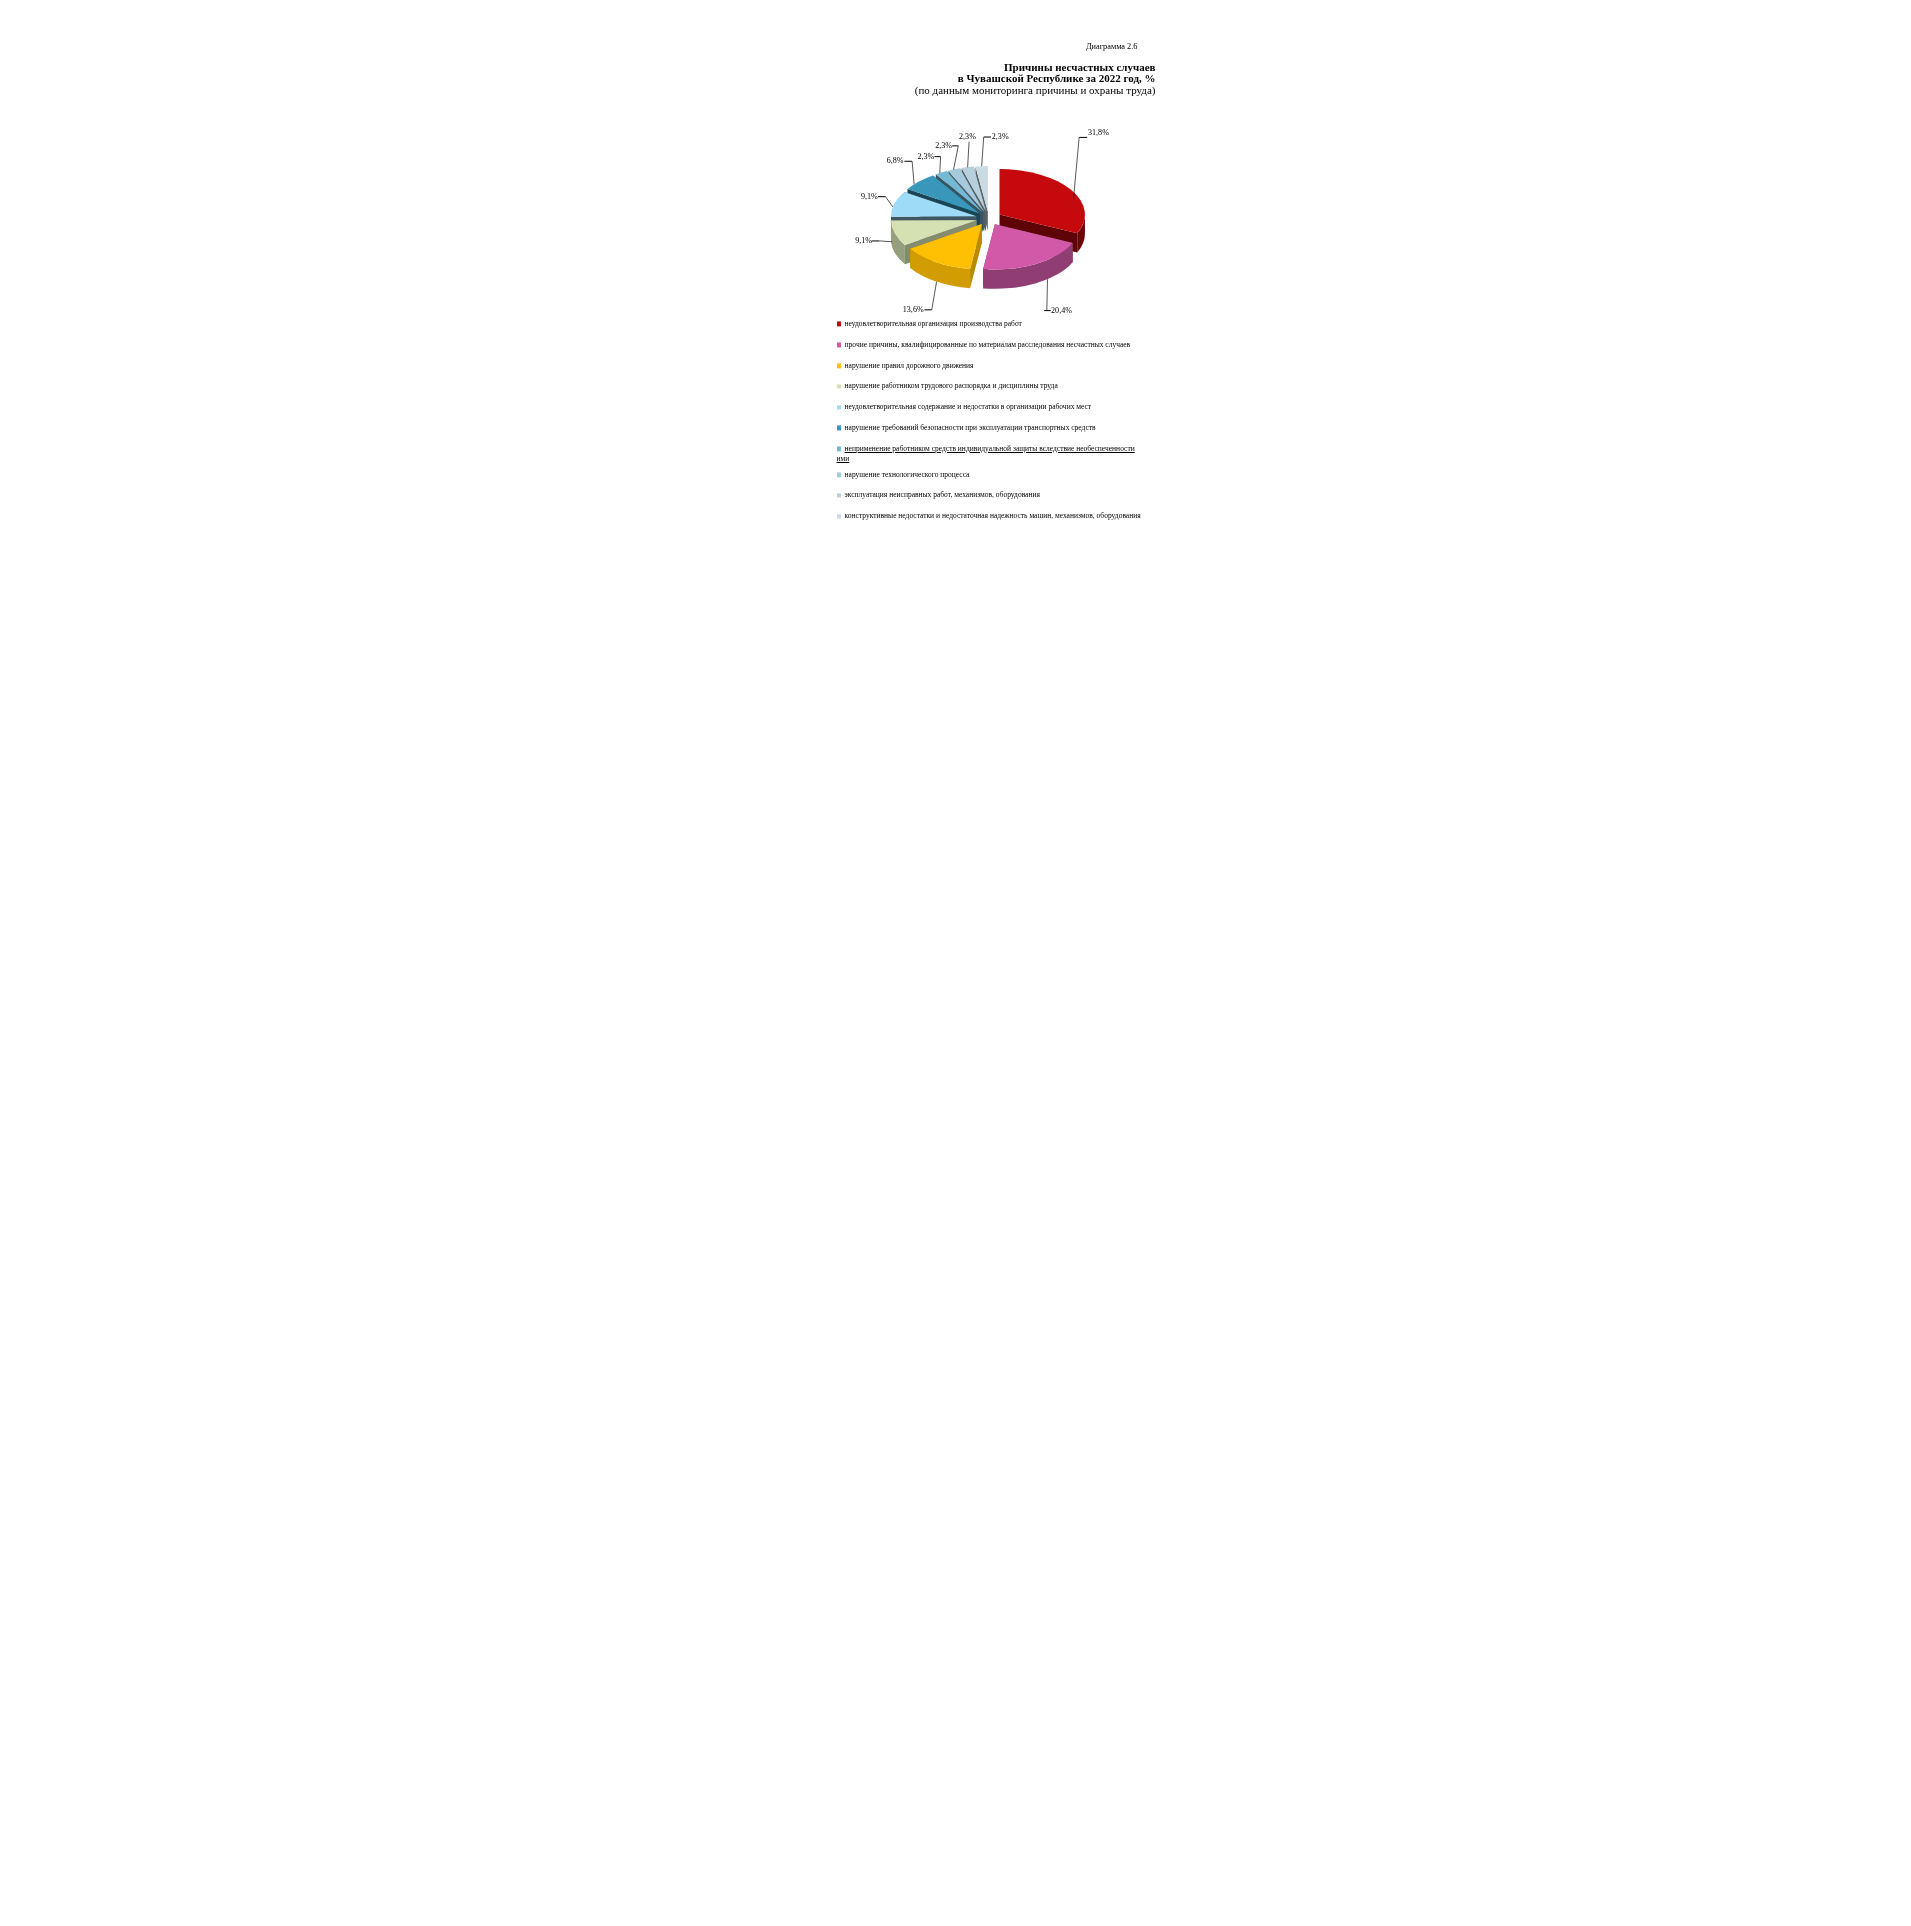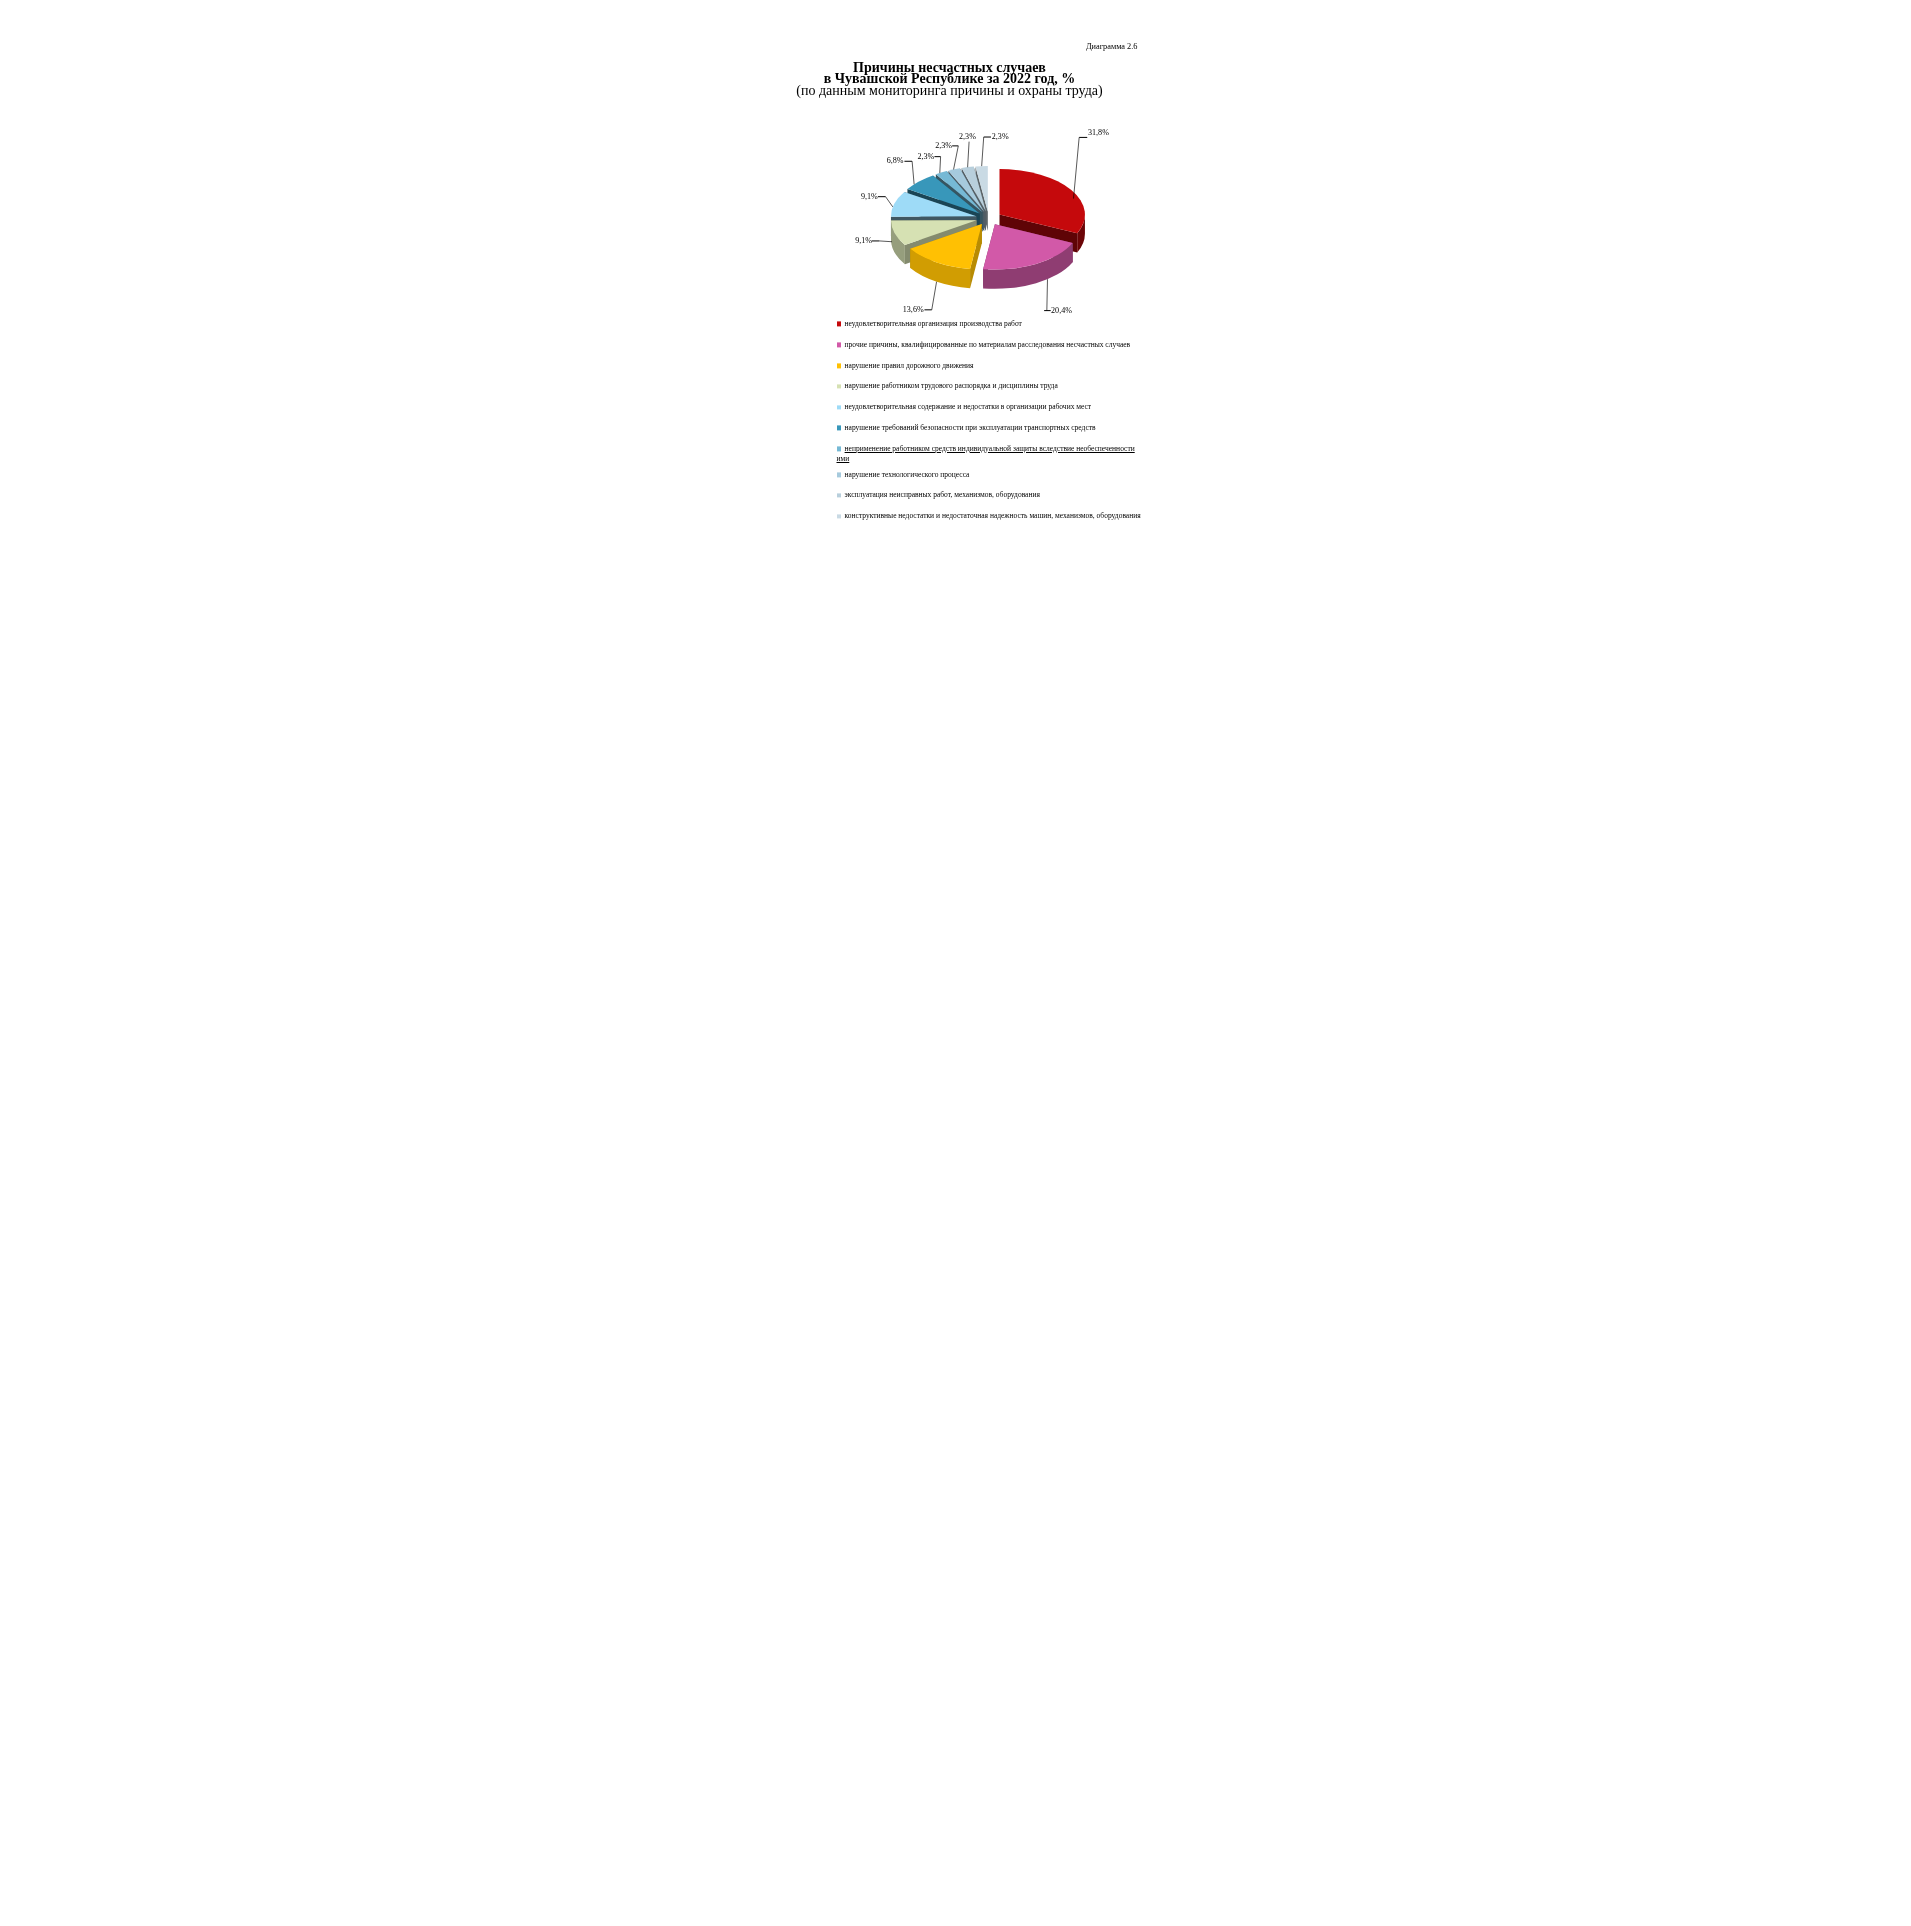--- a/index.html
+++ b/index.html
@@ -16,21 +16,21 @@
     position:absolute;top:25px;left:0;right:0;
     text-align:right;font-size:14px;
     transform:translateX(20.4px);
   }
   .figure-caption{
     position:absolute;top:42px;right:30px;
     font-size:8.3px;
   }
   .chart-title{
     position:absolute;top:62px;left:0;right:12px;
-    text-align:center;font-size:14px;line-height:11.4px;
+    text-align:right;font-size:11px;line-height:11.4px;
   }
   .chart-title .b{font-weight:bold;}
   .pie-svg{position:absolute;top:0;left:0;}
   .pie-svg text{font-family:"Liberation Serif","DejaVu Serif",serif;font-size:21px;fill:#000;}
   .legend{
     position:absolute;top:319px;left:93px;width:300px;
   }
   .legend-item{
     font-size:7.5px;line-height:10.4px;margin-bottom:10.4px;
     white-space:nowrap;

